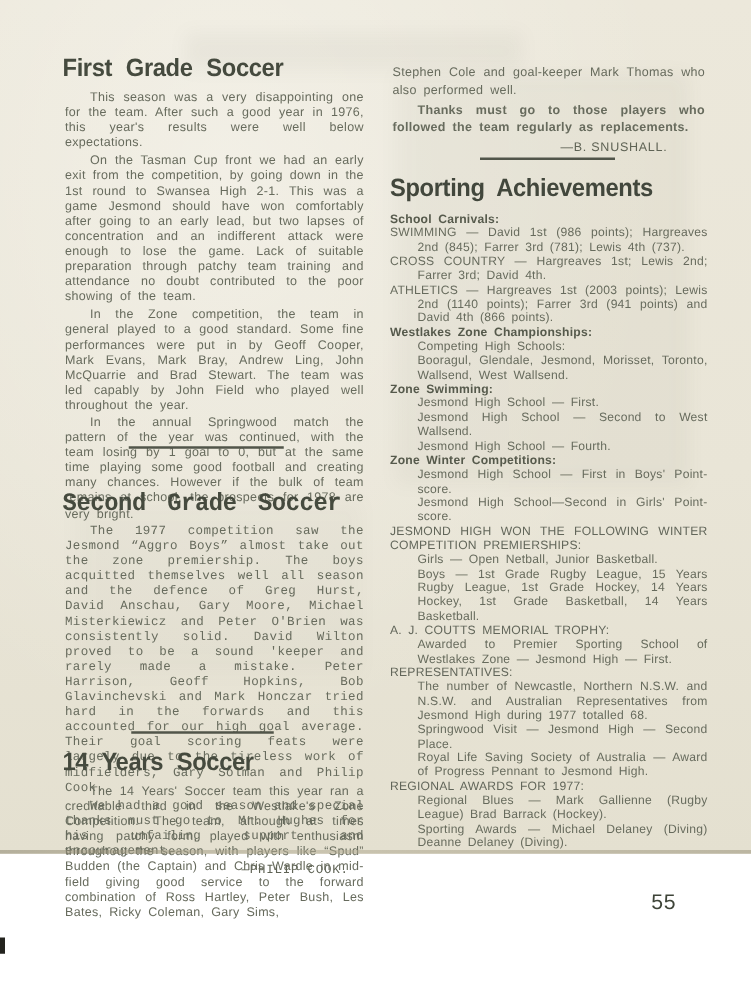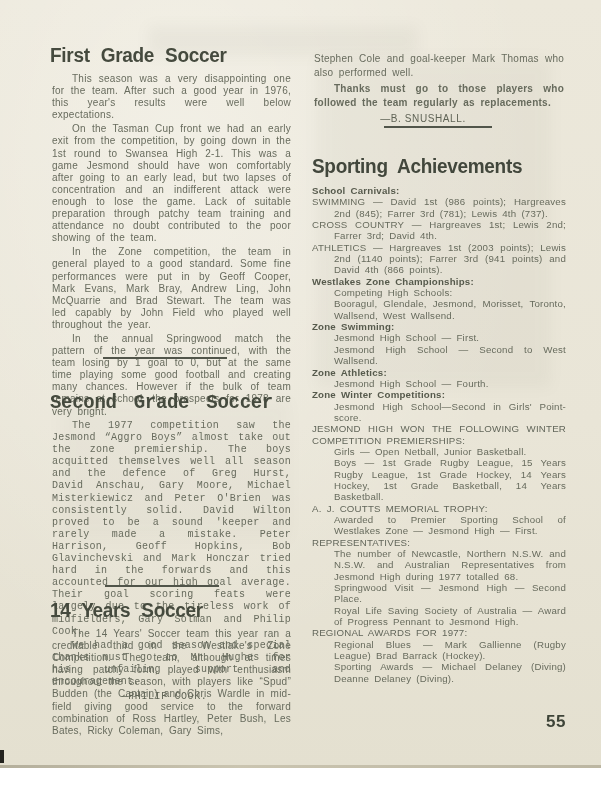--- a/index.html
+++ b/index.html
@@ -3,21 +3,21 @@
 <meta charset="utf-8">
 <style>
   html, body { margin: 0; padding: 0; }
   body {
     width: 601px; height: 800px;
     font-family: "Liberation Sans", sans-serif;
     overflow: hidden;
   }
   .page {
     position: relative;
-    width: 601px; height: 768px;
+    width: 601px; height: 683px;
     background:
       radial-gradient(ellipse at 30% 20%, rgba(255,255,252,0.35), rgba(0,0,0,0) 60%),
       linear-gradient(180deg, #ece8db 0%, #e9e5d7 55%, #e4e0d0 100%);
     color: #666a5c;
   }
   
   .bleed { position: absolute; background: #6e6f5e; filter: blur(7px); pointer-events: none; }
   .bleed-1 { left: 148px; top: 26px;  width: 270px; height: 30px;  opacity: 0.06; }
   .bleed-2 { left: 316px; top: 58px;  width: 235px; height: 330px; opacity: 0.05; }
   .bleed-3 { left: 60px;  top: 400px; width: 230px; height: 140px; opacity: 0.035; }
@@ -49,21 +49,21 @@
     word-spacing: 2.5px;
     text-align: justify;
     text-indent: 20px;
     color: #676b5d;
   }
   .sig {
     margin: 1px 0 0 0;
     font-size: 10px;
     line-height: 13px;
     letter-spacing: 0.6px;
-    text-align: center;
+    text-align: right;
     padding-right: 14px;
     color: #5f6355;
   }
   .hr {
     position: absolute;
     border-top: 2px solid #51554a;
     height: 0;
   }
   .col-section { position: absolute; left: 50px; width: 243px; }
   .right-block { position: absolute; left: 312px; width: 254px; }
@@ -86,23 +86,23 @@
     text-align: justify;
     color: #676b5d;
   }
   .ach.bold   { font-weight: 700; color: #565a4c; }
   .ach.caps   { color: #62665a; }
   .ach.hanging{ padding-left: 22px; text-indent: -22px; }
   .ach.indent { padding-left: 22px; }
 
   .pgnum {
     position: absolute;
-    left: 546px; top: 712px;
+    left: 521px; top: 712px;
     font-size: 17px;
-    font-weight: 700;
+    font-weight: 400;
     letter-spacing: 0.5px;
     color: #3e4438;
   }
 </style>
 </head>
 <body>
 
 <div class="page">
 
   <div class="bleed bleed-1"></div>
@@ -134,36 +134,36 @@
   </div>
 
   <div class="right-block" style="top:50px;">
     <p class="body-p" style="text-indent:0; line-height:14px;">Stephen Cole and goal-keeper Mark Thomas who also performed well.</p>
     <p class="body-p" style="line-height:14px;font-weight:bold;">Thanks must go to those players who followed the team regularly as replacements.</p>
     <p class="sig" style="padding-right:32px;">—B. SNUSHALL.</p>
   </div>
 
   <div class="hr" style="left:384px; top:126px; width:108px;"></div>
 
-  <div class="right-block" style="top:155px;">
+  <div class="right-block" style="top:140px;">
     <h2 class="ach-heading">Sporting Achievements</h2>
     <div>
         <div class="ach bold">School Carnivals:</div>
         <div class="ach hanging">SWIMMING — David 1st (986 points); Hargreaves 2nd (845); Farrer 3rd (781); Lewis 4th (737).</div>
         <div class="ach hanging">CROSS COUNTRY — Hargreaves 1st; Lewis 2nd; Farrer 3rd; David 4th.</div>
         <div class="ach hanging">ATHLETICS — Hargreaves 1st (2003 points); Lewis 2nd (1140 points); Farrer 3rd (941 points) and David 4th (866 points).</div>
         <div class="ach bold">Westlakes Zone Championships:</div>
         <div class="ach indent">Competing High Schools:</div>
         <div class="ach indent">Booragul, Glendale, Jesmond, Morisset, Toronto, Wallsend, West Wallsend.</div>
         <div class="ach bold">Zone Swimming:</div>
         <div class="ach indent">Jesmond High School — First.</div>
         <div class="ach indent">Jesmond High School — Second to West Wallsend.</div>
-        <div class="ach bold">Zone Athletics:</div>
         <div class="ach indent">Jesmond High School — Fourth.</div>
         <div class="ach bold">Zone Winter Competitions:</div>
+        <div class="ach indent">Jesmond High School — First in Boys' Point-score.</div>
         <div class="ach indent">Jesmond High School—Second in Girls' Point-score.</div>
         <div class="ach caps">JESMOND HIGH WON THE FOLLOWING WINTER COMPETITION PREMIERSHIPS:</div>
         <div class="ach indent">Girls — Open Netball, Junior Basketball.</div>
         <div class="ach indent">Boys — 1st Grade Rugby League, 15 Years Rugby League, 1st Grade Hockey, 14 Years Hockey, 1st Grade Basketball, 14 Years Basketball.</div>
         <div class="ach caps">A. J. COUTTS MEMORIAL TROPHY:</div>
         <div class="ach indent">Awarded to Premier Sporting School of Westlakes Zone — Jesmond High — First.</div>
         <div class="ach caps">REPRESENTATIVES:</div>
         <div class="ach indent">The number of Newcastle, Northern N.S.W. and N.S.W. and Australian Representatives from Jesmond High during 1977 totalled 68.</div>
         <div class="ach indent">Springwood Visit — Jesmond High — Second Place.</div>
         <div class="ach indent">Royal Life Saving Society of Australia — Award of Progress Pennant to Jesmond High.</div>

